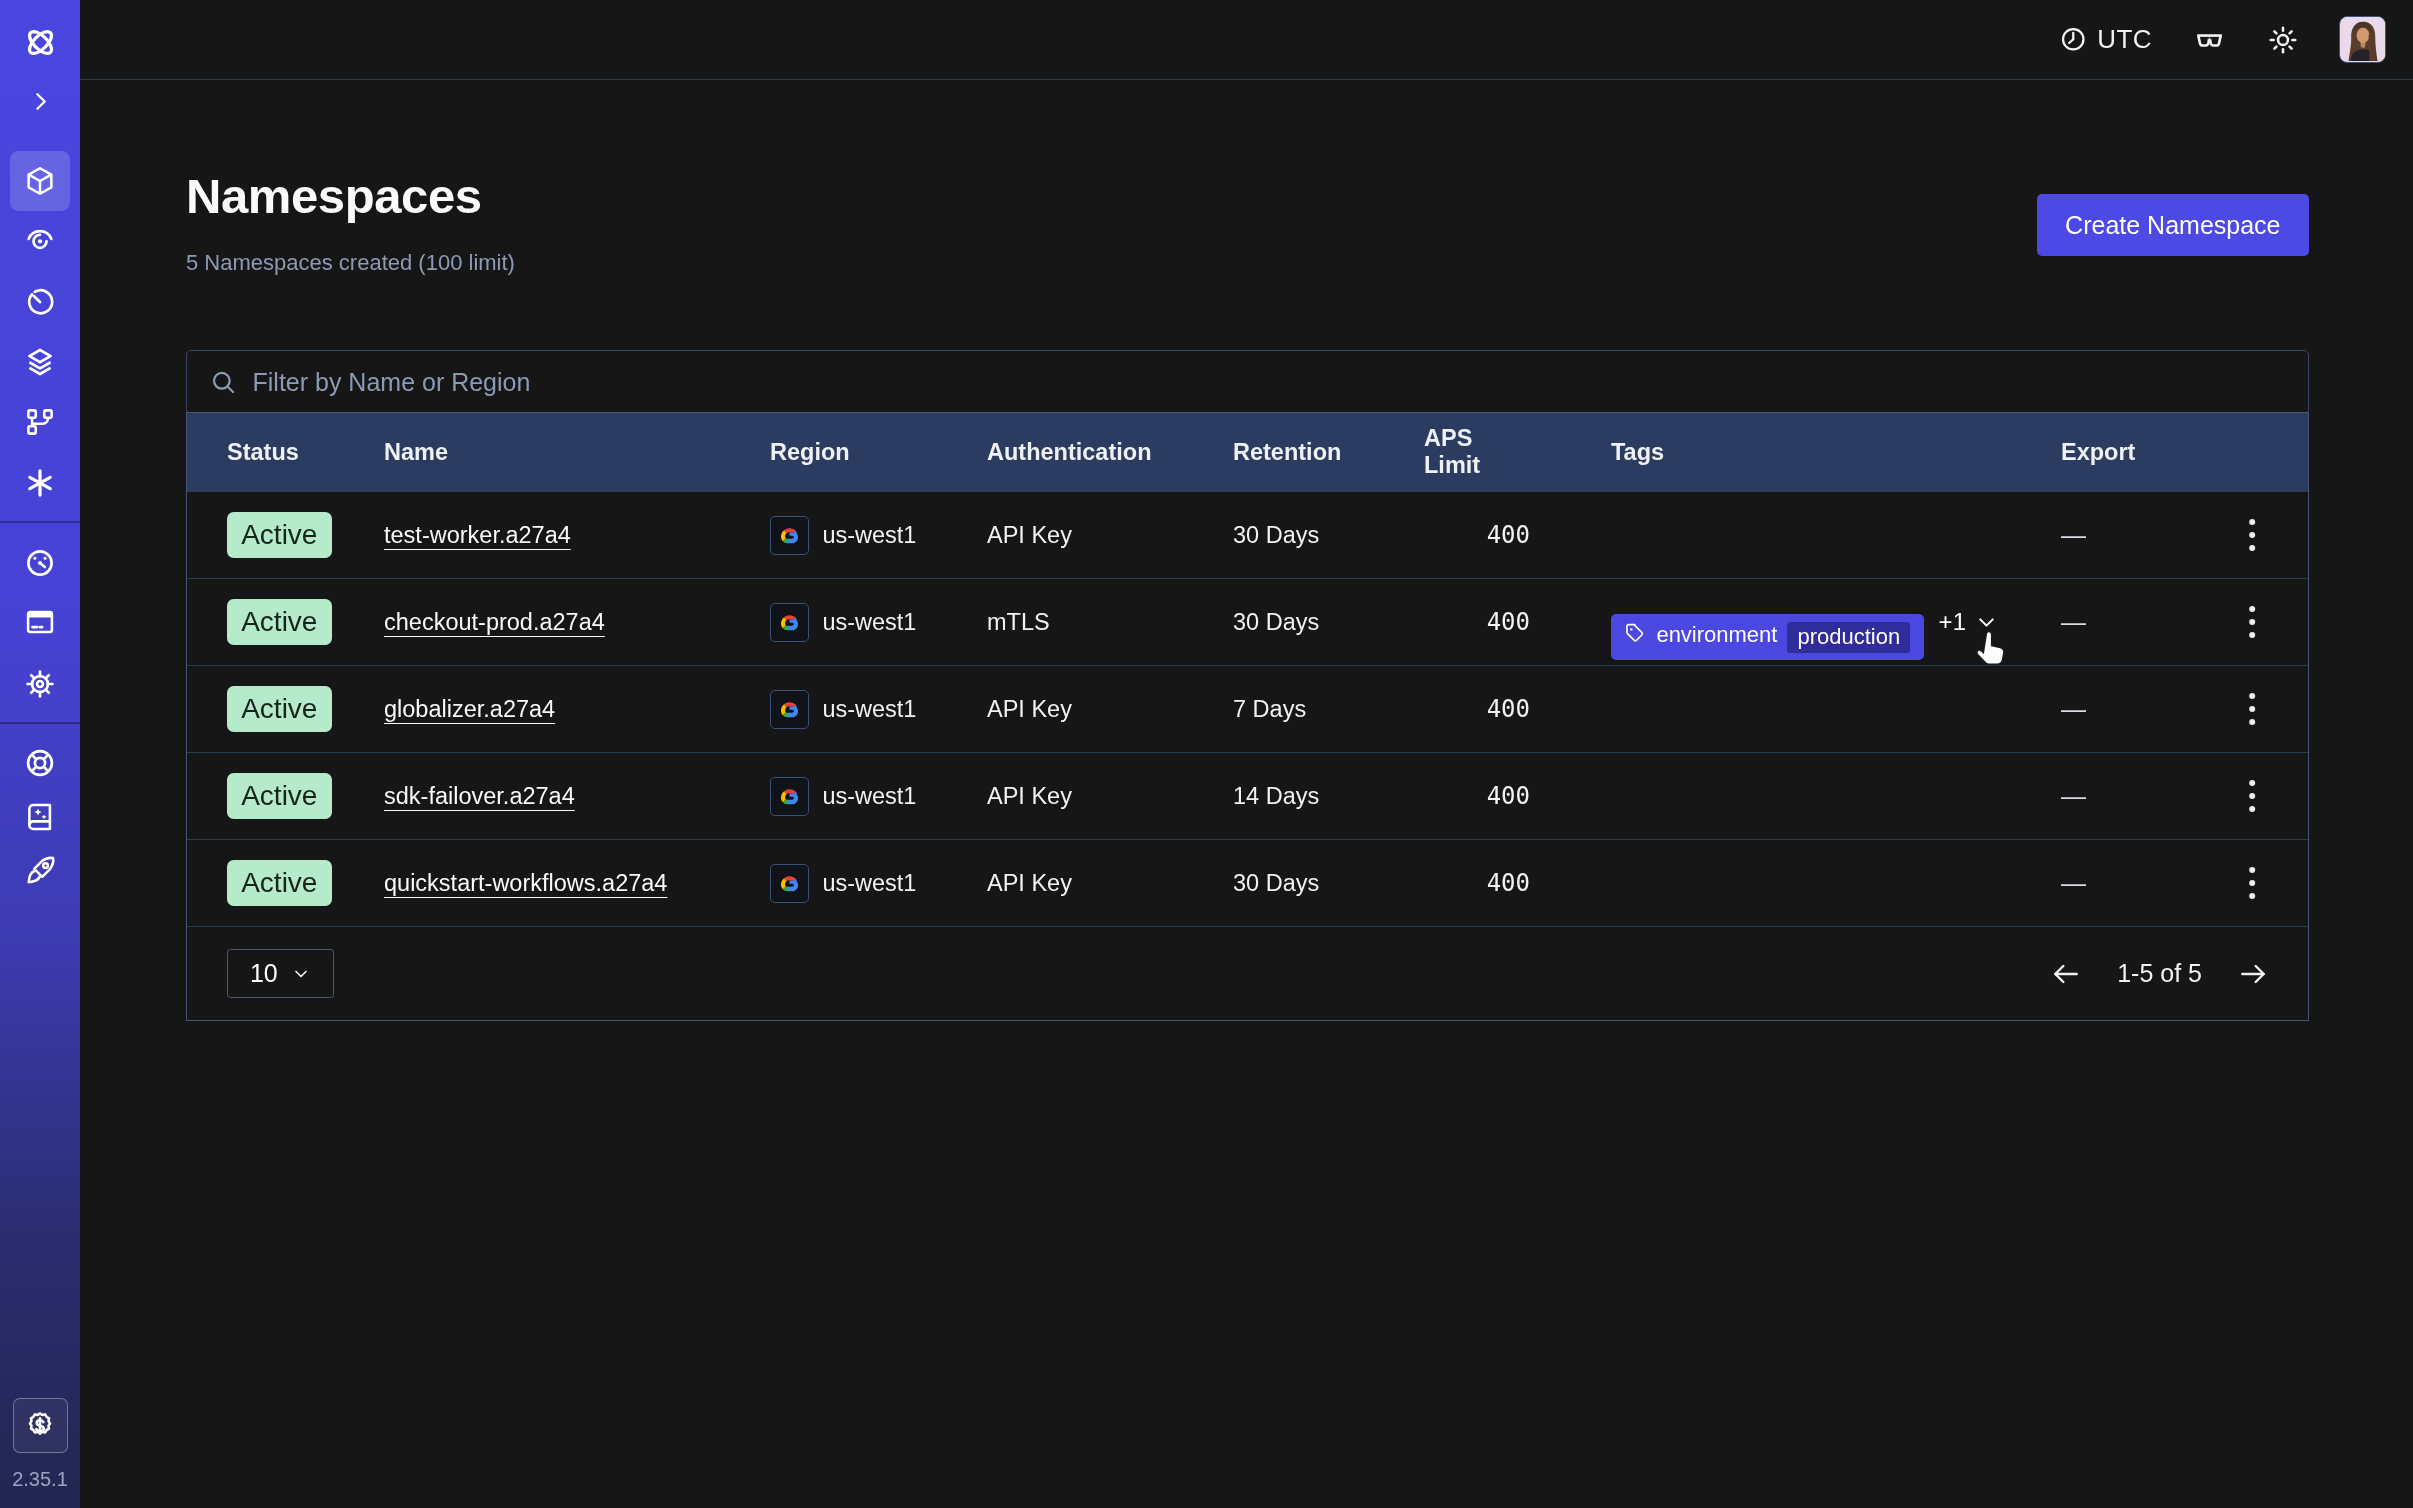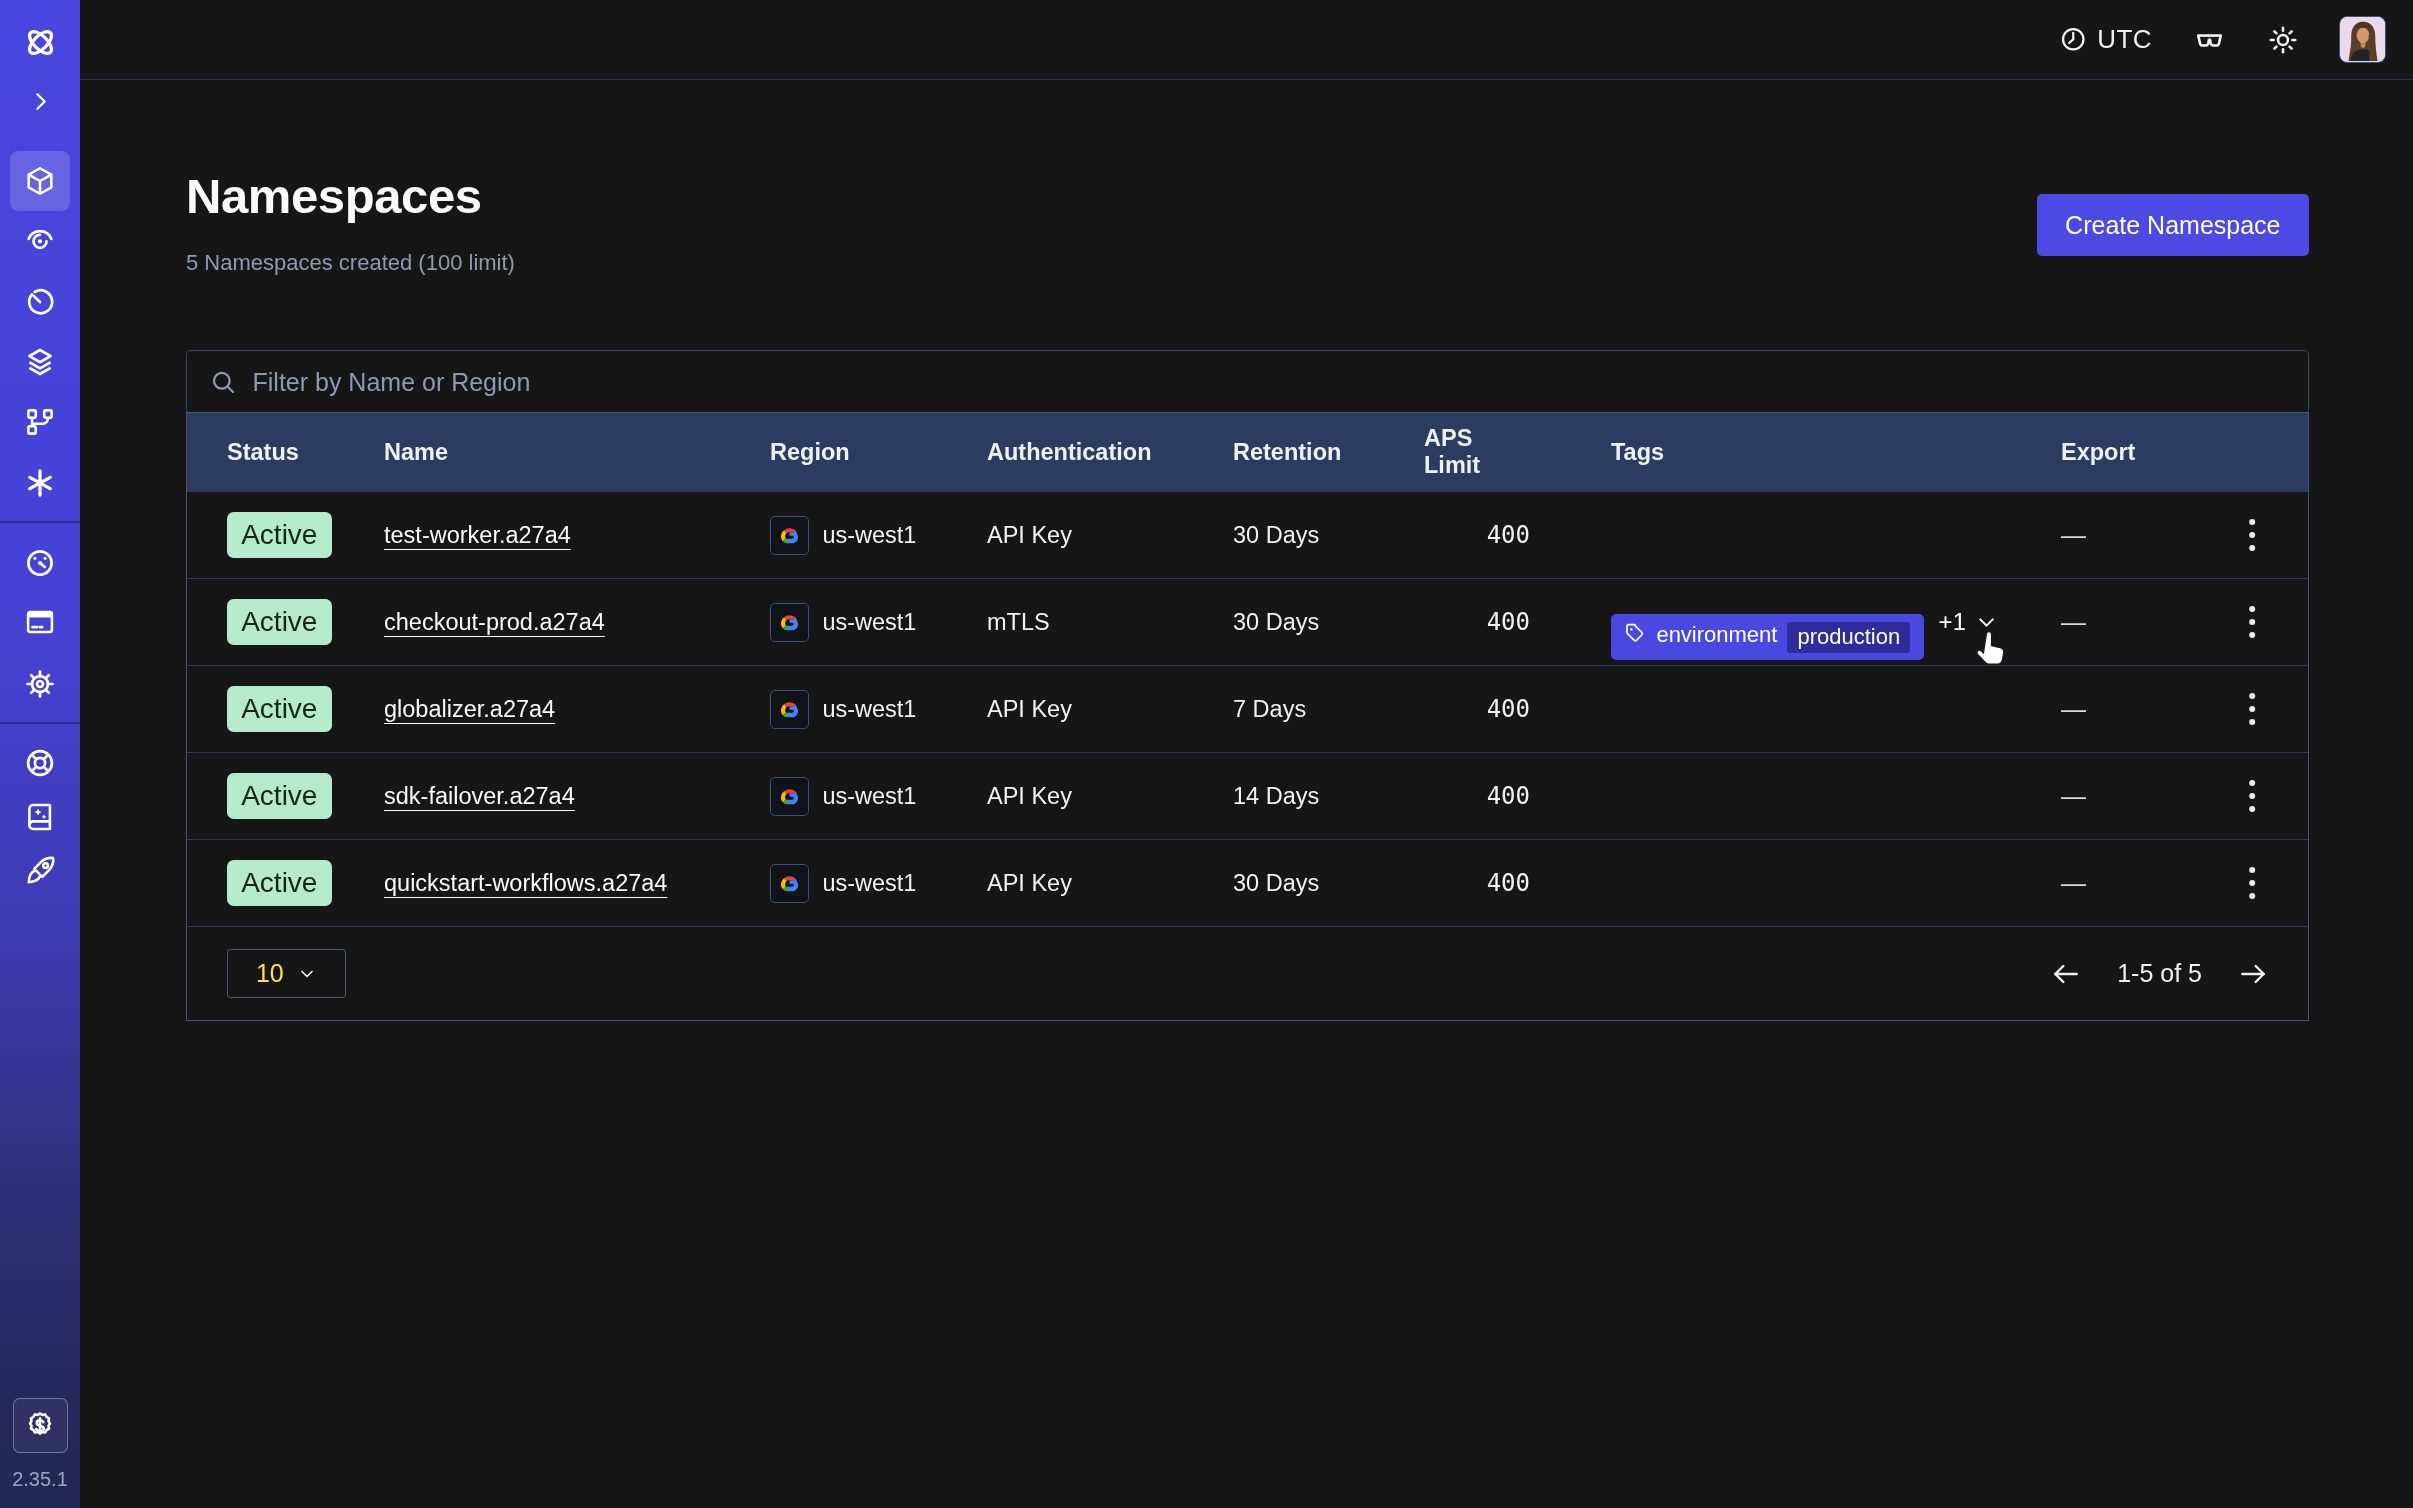--- a/index.html
+++ b/index.html
@@ -74,22 +74,22 @@
   .tag-badge { display:flex; align-items:flex-start; gap:10px; background:#4b48e1; border:none;
     border-radius:5px; padding:7.5px 13.4px; color:#fff; font-size:22px; font-family:inherit;margin-top:30px; }
   .tag-chip { background:rgba(10,8,60,0.42); border-radius:3.4px; padding:2.5px 10px; font-size:22px; }
   .tag-more { color:#fff; font-size:24px; margin-left:15px; }
   .tag-expand { background:none; border:none; margin-left:8.4px; display:flex; align-items:center; }
 
   
   .pager { height:94px; border-top:1.7px solid #2c3a59; display:flex; align-items:center;
     justify-content:space-between; padding:0 39px 0 40px; }
   .page-size { display:flex; align-items:center; justify-content:center; gap:13.4px;
-    width:119px; height:49px; border:1.7px solid #4a5878; border-radius:3.4px; background:none;
-    color:#fde047; font-size:25px; font-family:inherit; }
+    width:107px; height:49px; border:1.7px solid #4a5878; border-radius:3.4px; background:none;
+    color:#ffffff; font-size:25px; font-family:inherit; }
   .pager-right { display:flex; align-items:center; gap:35px; }
   .pager-range { font-size:25px; color:#f2f2f2; }
   .arrow-btn { background:none; border:none; display:flex; align-items:center; }
 
   .cursor { position:absolute; left:1971px; top:629px; z-index:99; pointer-events:none; }
 </style>
 </head>
 <body>
 
 <nav class="sidebar">

